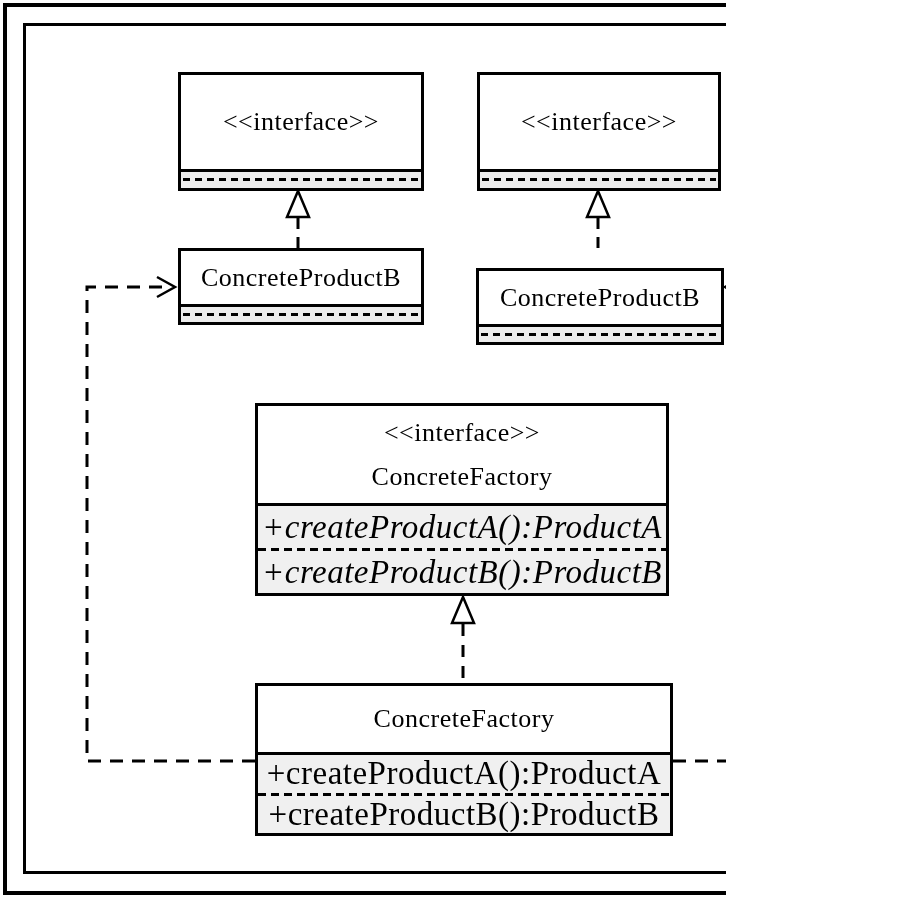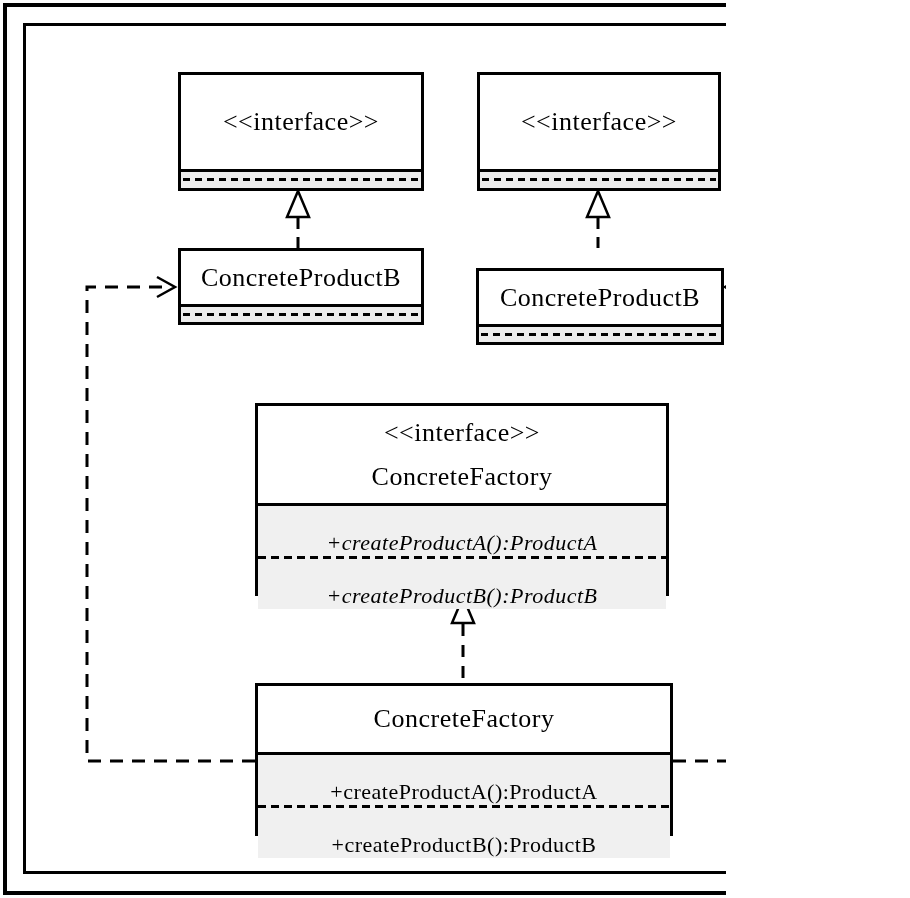--- a/index.html
+++ b/index.html
@@ -28,21 +28,21 @@
     position:absolute; left:2px; right:2px; top:50%; margin-top:-2px; height:3px;
     background:repeating-linear-gradient(to right,#000 0 7px,transparent 7px 12px);
   }
 
   .methods {
     border-top:3px solid #000; background:#f0f0f0; flex:1;
     display:flex; flex-direction:column;
   }
   .method-row {
     flex:1; display:flex; align-items:center; justify-content:center;
-    font-size:22px; letter-spacing:0.5px; white-space:nowrap;margin-top:24px;
+    font-size:33px; letter-spacing:0.5px; white-space:nowrap;
   }
   .methods.italic .method-row { font-style:italic; }
   .method-sep {
     height:3px; flex:0 0 3px;
     background:repeating-linear-gradient(to right,#000 0 8px,transparent 8px 13px);
   }
 
   
   #box-product-a        { left:178px; top:72px;  width:246px; height:119px; }
   #box-product-b        { left:477px; top:72px;  width:244px; height:119px; }

